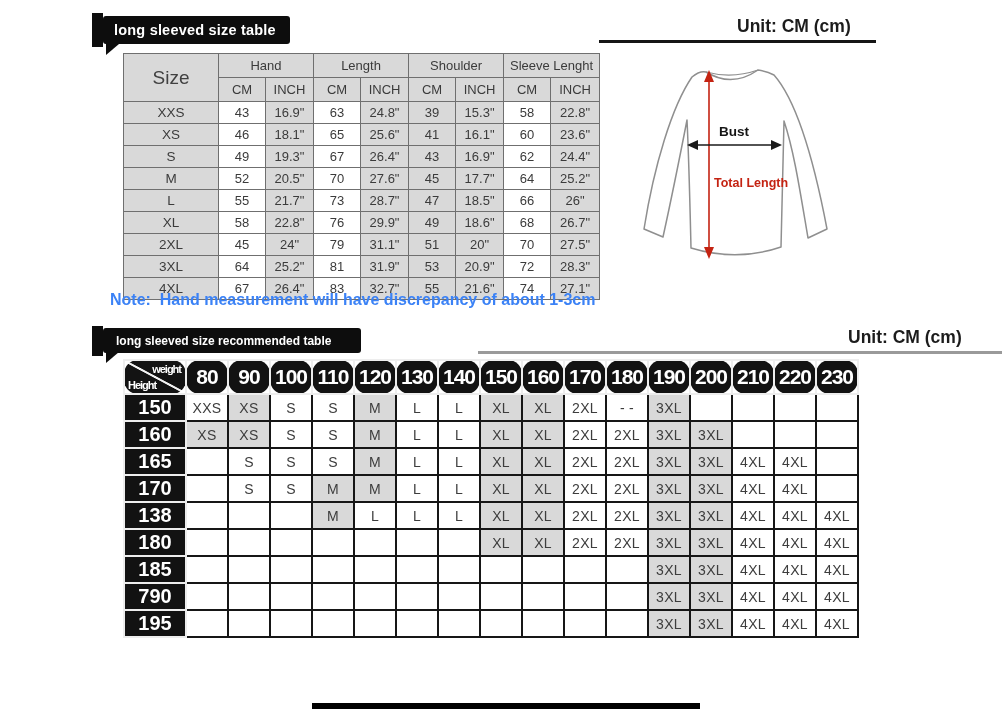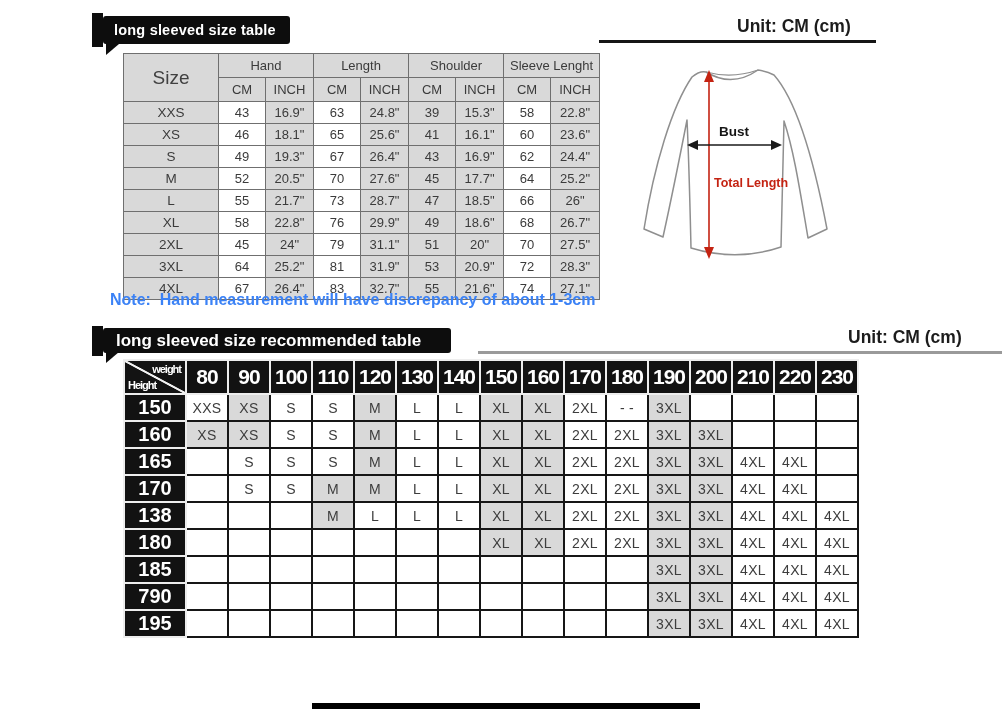--- a/index.html
+++ b/index.html
@@ -7,21 +7,21 @@
     position:relative; width:1005px; height:710px; background:#fff;
     font-family:"Liberation Sans", sans-serif; overflow:hidden;
   }
   
   .banner-bar { position:absolute; background:var(--ink,#0d0d0d); }
   .banner-bubble {
     position:absolute; background:var(--ink,#0d0d0d); color:#fff; font-weight:bold;
     border-radius:3px; display:flex; align-items:center; white-space:nowrap;
   }
   .bubble-1 { left:103px; top:16px; height:28px; padding:0 14px 0 11px; font-size:14.5px; letter-spacing:.2px; }
-  .bubble-2 { left:103px; top:328px; height:25px; padding:0 30px 0 13px; font-size:17px; }
+  .bubble-2 { left:103px; top:328px; height:25px; padding:0 30px 0 13px; font-size:12px; }
   .bar-1 { left:92px; top:13px; width:11px; height:34px; }
   .bar-2 { left:92px; top:326px; width:11px; height:30px; }
   .tail { position:absolute; width:0; height:0; border-top:11px solid var(--ink,#0d0d0d); border-right:13px solid transparent; }
   .tail-1 { left:106px; top:44px; }
   .tail-2 { left:106px; top:352px; }
   .unit { position:absolute; font-weight:bold; font-size:17.5px; color:#1c1c1c; }
   .unit-1 { left:737px; top:16px; }
   .unit-2 { left:848px; top:327px; }
   .rule { position:absolute; }
   .rule-1 { left:599px; top:40px; width:277px; height:3px; background:#151515; }
@@ -43,21 +43,21 @@
   
   .note { position:absolute; left:110px; top:291px; font-size:16px; font-weight:bold; color:#3b82f6; white-space:pre; }
 
   
   .shirt { position:absolute; left:622px; top:46px; }
 
   
   .t2-wrap { position:absolute; left:123px; top:359px; }
   table.t2 { border-collapse:collapse; table-layout:fixed; width:734px; }
   .t2 th { background:#121212; color:#fff; border:2px solid #ededed; font-weight:bold; }
-  .t2 thead th { height:32px; font-size:21px; letter-spacing:-1px; padding:0; }
+  .t2 thead th { height:32px; font-size:21px; letter-spacing:-1px; padding:0;border-radius:14px; }
   .t2 tbody th { font-size:20px; letter-spacing:0; }
   .t2 td { border:2px solid #161616; background:#fff; font-size:14px; color:#3d3d3d; text-align:center; height:24px; padding:0; letter-spacing:.3px; }
   .t2 td.shade { background:var(--shade,#d9d9d9); }
   .t2 th.corner {
     position:relative; padding:0;
     background:linear-gradient(to top right, #131313 47.5%, #f2f2f2 48.8% 51.2%, #131313 52.5%);
   }
   .corner span { position:absolute; font-size:11px; font-weight:bold; color:#fff; }
   .corner .c-top { top:2px; right:4px; }
   .corner .c-bot { bottom:2px; left:3px; }

